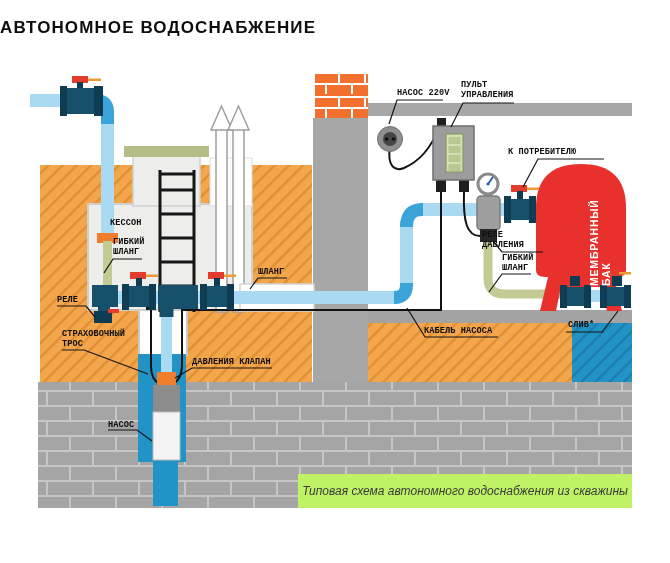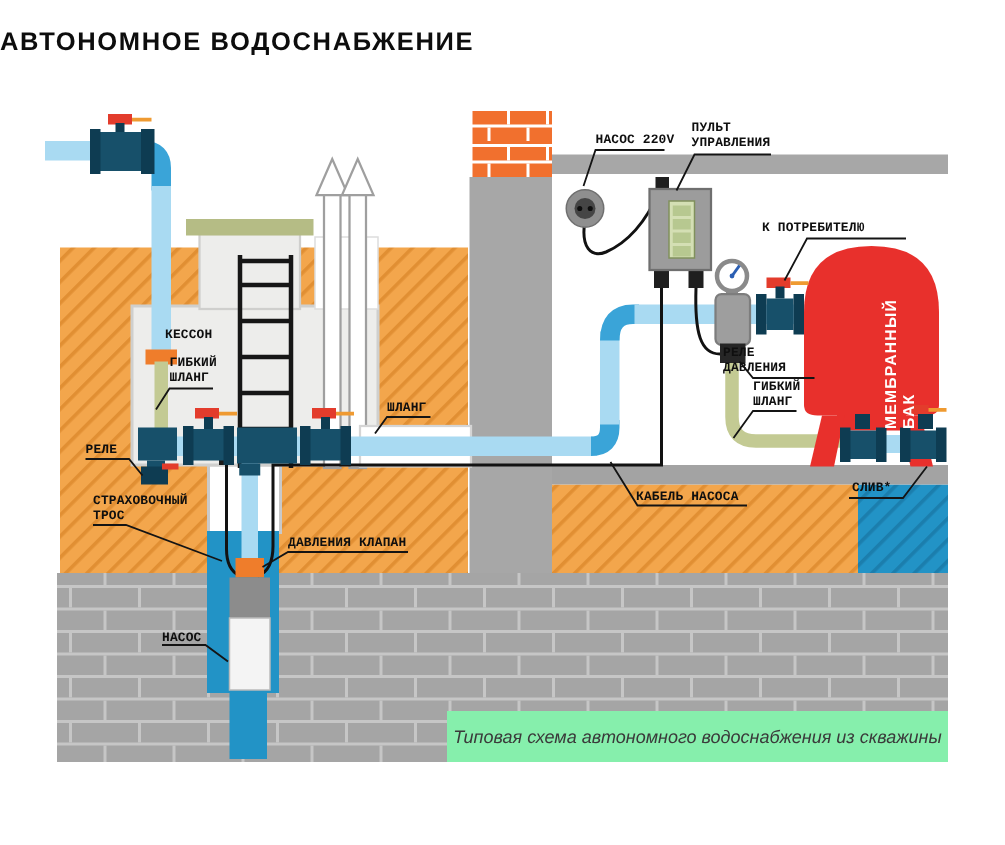--- a/index.html
+++ b/index.html
@@ -7,21 +7,21 @@
          font-family:"Liberation Sans",sans-serif;}
   .stage svg{position:absolute;left:0;top:0;}
   .title{position:absolute;left:0;top:18px;width:670px;text-align:left;
          font-size:17px;font-weight:bold;letter-spacing:1.1px;color:#0d0d0d;}
   .lbl{position:absolute;font-size:8.6px;font-weight:bold;line-height:1.2;
        color:#0f0f0f;white-space:pre-line;letter-spacing:.1px;font-family:Liberation Mono, monospace;}
   .vlbl{position:absolute;left:588px;top:182px;height:104px;width:15px;
         writing-mode:vertical-rl;transform:rotate(180deg);
         font-size:10.5px;font-weight:bold;color:#ffffff;letter-spacing:.8px;}
   .caption{position:absolute;left:298px;top:474px;width:334px;height:34px;
-           background:#86efac;display:flex;align-items:center;justify-content:center;
+           background:#bef264;display:flex;align-items:center;justify-content:center;
            font-style:italic;font-size:12px;color:#3a3a3a;}
 </style>
 </head>
 <body>
 
 <div class="stage">
 
 <svg width="670" height="563" viewBox="0 0 670 563">
   <defs>
     <pattern id="soil" width="10" height="10" patternUnits="userSpaceOnUse" patternTransform="rotate(-45)">

